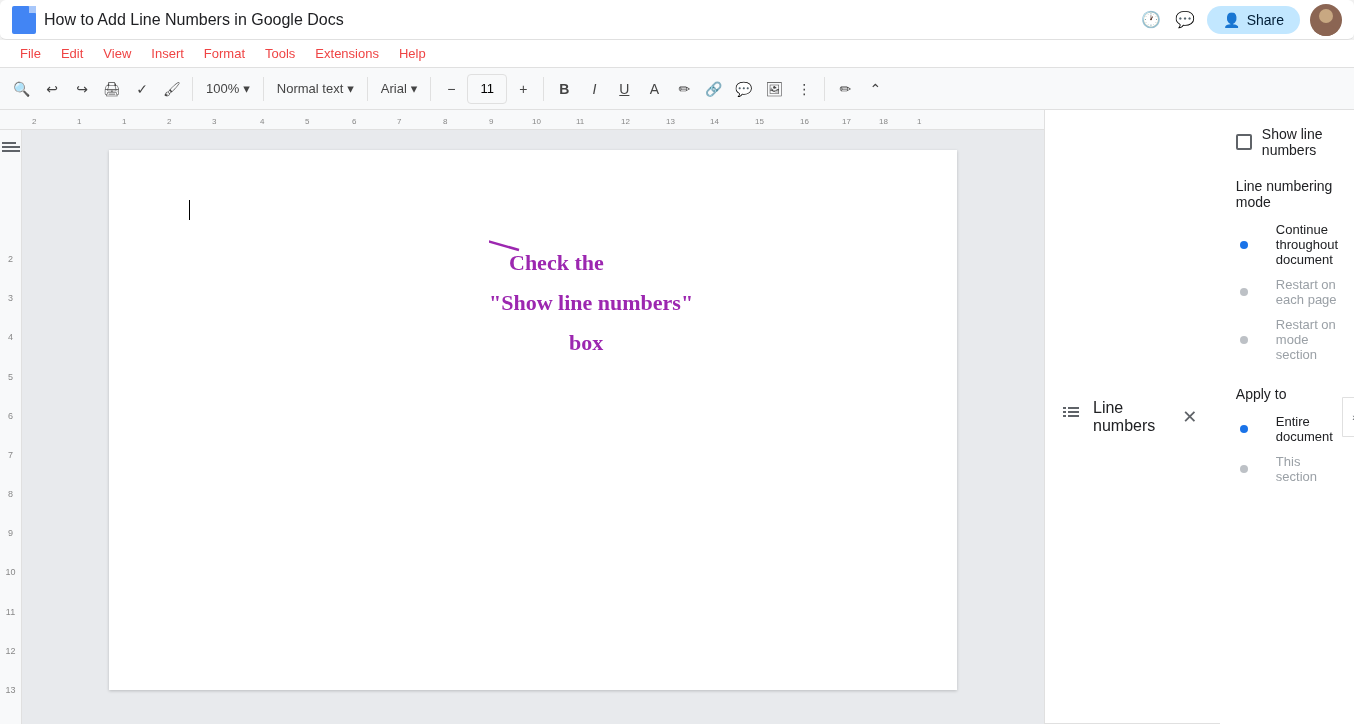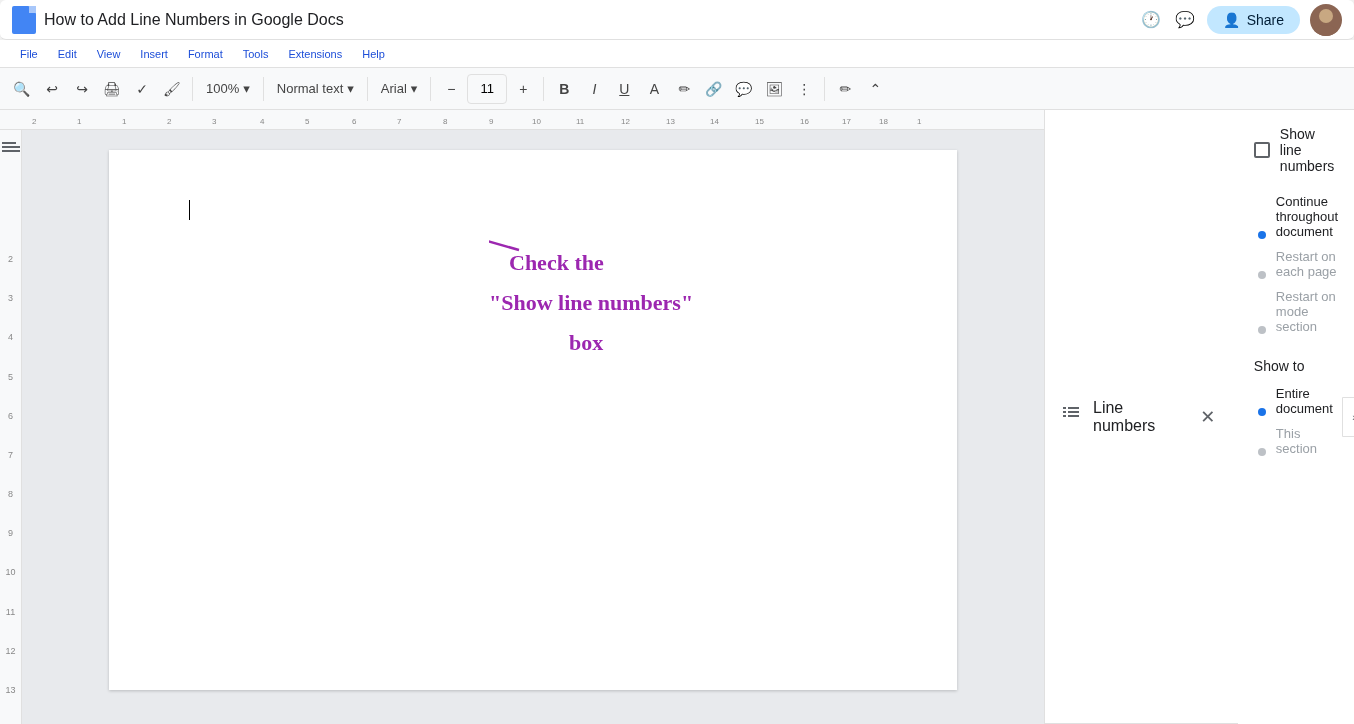--- a/index.html
+++ b/index.html
@@ -80,22 +80,22 @@
     #menu-bar {
       display: flex;
       background: #fff;
       height: 28px;
       align-items: center;
       padding: 0 12px;
       gap: 4px;
       border-bottom: 1px solid #e0e0e0;
     }
     .menu-item {
-      font-size: 11px;
-      color: #1d4ed8;
+      font-size: 13px;
+      color: #ef4444;
       padding: 2px 8px;
       border-radius: 4px;
       cursor: pointer;
       text-align: center;
     }
 
     
     #toolbar {
       display: flex;
       background: #f8f9fa;
@@ -229,22 +229,22 @@
 
     .radio-group {
       display: flex;
       flex-direction: column;
       gap: 10px;
       margin-bottom: 24px;
       padding-left: 4px;
     }
     .radio-item {
       display: flex;
-      align-items: flex-end;
-      gap: 10px;
+      align-items: center;
+      gap: 28px;
       cursor: pointer;
     }
     .radio-dot {
       width: 8px; height: 8px;
       border-radius: 50%;
       background: #1a73e8;
       flex-shrink: 0;
     }
     .radio-dot.inactive {
       background: #bdc1c6;
@@ -446,36 +446,37 @@
       <div class="panel-close">✕</div>
     </div>
 
     <div id="panel-body">
 
       <div class="show-line-row">
         <div class="checkbox"></div>
         <span class="show-line-label">Show line numbers</span>
       </div>
 
+      <div class="section-title">Line numbering mode</div>
       <div class="radio-group">
         <div class="radio-item">
           <div class="radio-dot active"></div>
           <span class="radio-label active">Continue throughout document</span>
         </div>
         <div class="radio-item">
           <div class="radio-dot inactive"></div>
           <span class="radio-label inactive">Restart on each page</span>
         </div>
         <div class="radio-item">
           <div class="radio-dot inactive"></div>
           <span class="radio-label inactive">Restart on mode section</span>
         </div>
       </div>
 
-      <div class="section-title">Show to</div>
+      <div class="section-title">Apply to</div>
       <div class="radio-group">
         <div class="radio-item">
           <div class="radio-dot active"></div>
           <span class="radio-label active">Entire document</span>
         </div>
         <div class="radio-item">
           <div class="radio-dot inactive"></div>
           <span class="radio-label inactive">This section</span>
         </div>
       </div>

